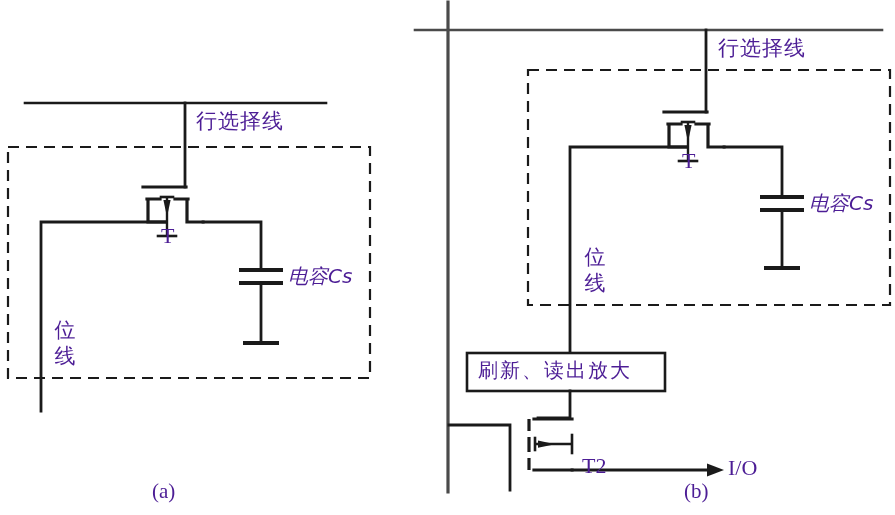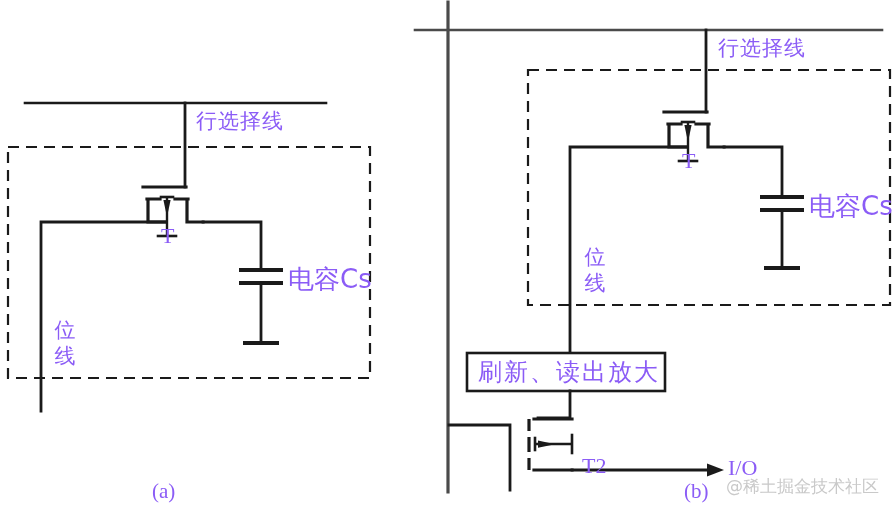--- a/index.html
+++ b/index.html
@@ -17,21 +17,21 @@
     background: #ffffff;
     overflow: hidden;
   }
   #figure svg {
     position: absolute;
     left: 0;
     top: 0;
   }
   .lbl {
     position: absolute;
-    color: #8b5cf6;
+    color: #4c1d95;
     white-space: pre;
     line-height: 1.05;
     user-select: none;
   }
   .lbl-cn {
     font-family: "DejaVu Sans", "Liberation Sans", sans-serif;
     font-size: 21px;
     letter-spacing: 1px;
   }
   .lbl-cn-stack {
@@ -43,25 +43,26 @@
   .lbl-serif {
     font-family: "Liberation Serif", "DejaVu Serif", serif;
     font-size: 21px;
   }
   .lbl-sub {
     font-family: "Liberation Serif", "DejaVu Serif", serif;
     font-size: 22px;
   }
   .lbl-mix {
     font-family: "DejaVu Sans", "Liberation Sans", sans-serif;
-    font-size: 26px;
+    font-size: 20px;
+    font-style: italic;
   }
   .lbl-box {
     font-family: "DejaVu Sans", "Liberation Sans", sans-serif;
-    font-size: 24px;
+    font-size: 20px;
     letter-spacing: 2px;
   }
   .watermark {
     position: absolute;
     font-family: "DejaVu Sans", "Liberation Sans", sans-serif;
     font-size: 17px;
     color: #c9c9c9;
     white-space: pre;
     user-select: none;
   }
@@ -177,15 +178,14 @@
 
   <div class="lbl lbl-box" style="left:478px; top:360px;">刷新、读出放大</div>
 
 
   <div class="lbl lbl-sub" style="left:582px; top:454px;">T2</div>
 
   <div class="lbl lbl-sub" style="left:728px; top:456px;">I/O</div>
 
   <div class="lbl lbl-serif" style="left:684px; top:480px;">(b)</div>
 
-  <div class="watermark" style="left:726px; top:475px;">@稀土掘金技术社区</div>
 
 </div>
 
 </body></html>

